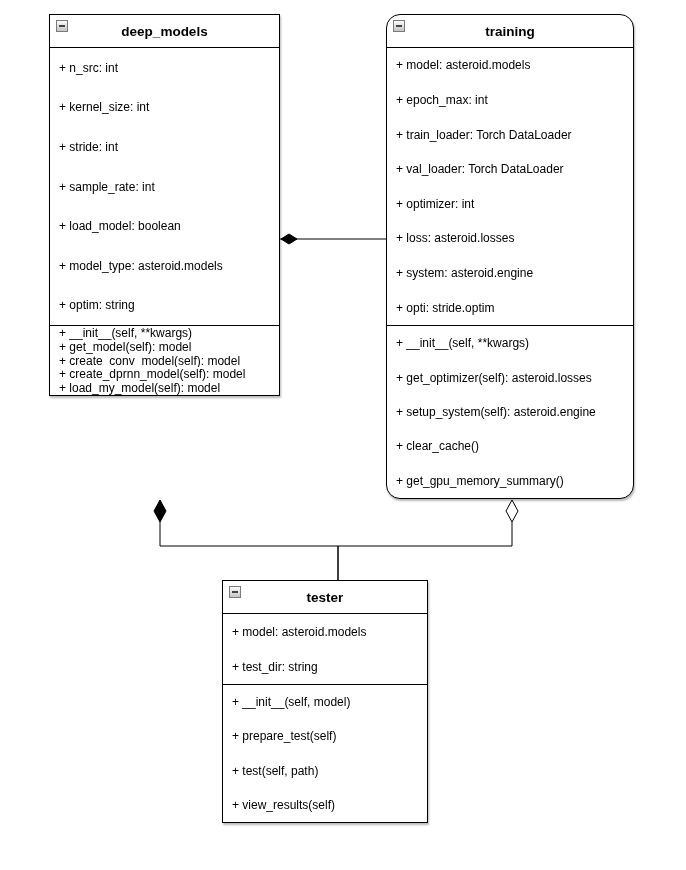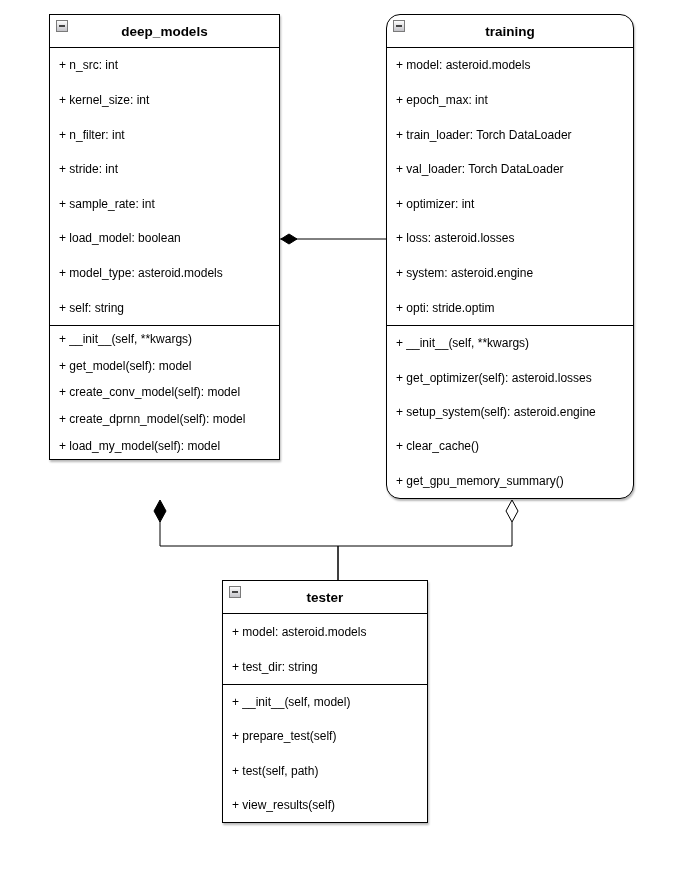--- a/index.html
+++ b/index.html
@@ -75,21 +75,21 @@
   .member {
     flex: 1 1 0;
     display: flex;
     align-items: center;
     padding-left: 9px;
     font-size: 12px;
     white-space: nowrap;
     overflow: hidden;
   }
   
-  #class-deep-models { left: 49px;  top: 14px;  width: 231px; height: 446px; }
+  #class-deep-models { left: 49px;  top: 14px;  width: 231px; height: 382px; }
   #class-training    { left: 386px; top: 14px;  width: 248px; height: 485px; border-radius: 14px; }
   #class-tester      { left: 222px; top: 580px; width: 206px; height: 243px; }
   #class-deep-models .attributes { flex: 0 0 277px; }
   #class-deep-models .methods    { flex: 1 1 auto; }
   #class-training .attributes    { flex: 0 0 277px; }
   #class-training .methods       { flex: 1 1 auto; }
   #class-tester .attributes      { flex: 0 0 70px; }
   #class-tester .methods         { flex: 1 1 auto; }
 </style>
 </head>
@@ -116,26 +116,25 @@
   </svg>
 
   <div class="uml-class" id="class-deep-models">
     <div class="uml-header">
       <span class="collapse-btn"></span>
       <span>deep_models</span>
     </div>
     <div class="uml-section attributes">
       <div class="member">+ n_src: int</div>
       <div class="member">+ kernel_size: int</div>
-      <div class="member">+ n_filter: int</div>
       <div class="member">+ stride: int</div>
       <div class="member">+ sample_rate: int</div>
       <div class="member">+ load_model: boolean</div>
       <div class="member">+ model_type: asteroid.models</div>
-      <div class="member">+ self: string</div>
+      <div class="member">+ optim: string</div>
     </div>
     <div class="uml-section methods">
       <div class="member">+ __init__(self, **kwargs)</div>
       <div class="member">+ get_model(self): model</div>
       <div class="member">+ create_conv_model(self): model</div>
       <div class="member">+ create_dprnn_model(self): model</div>
       <div class="member">+ load_my_model(self): model</div>
     </div>
   </div>
 

